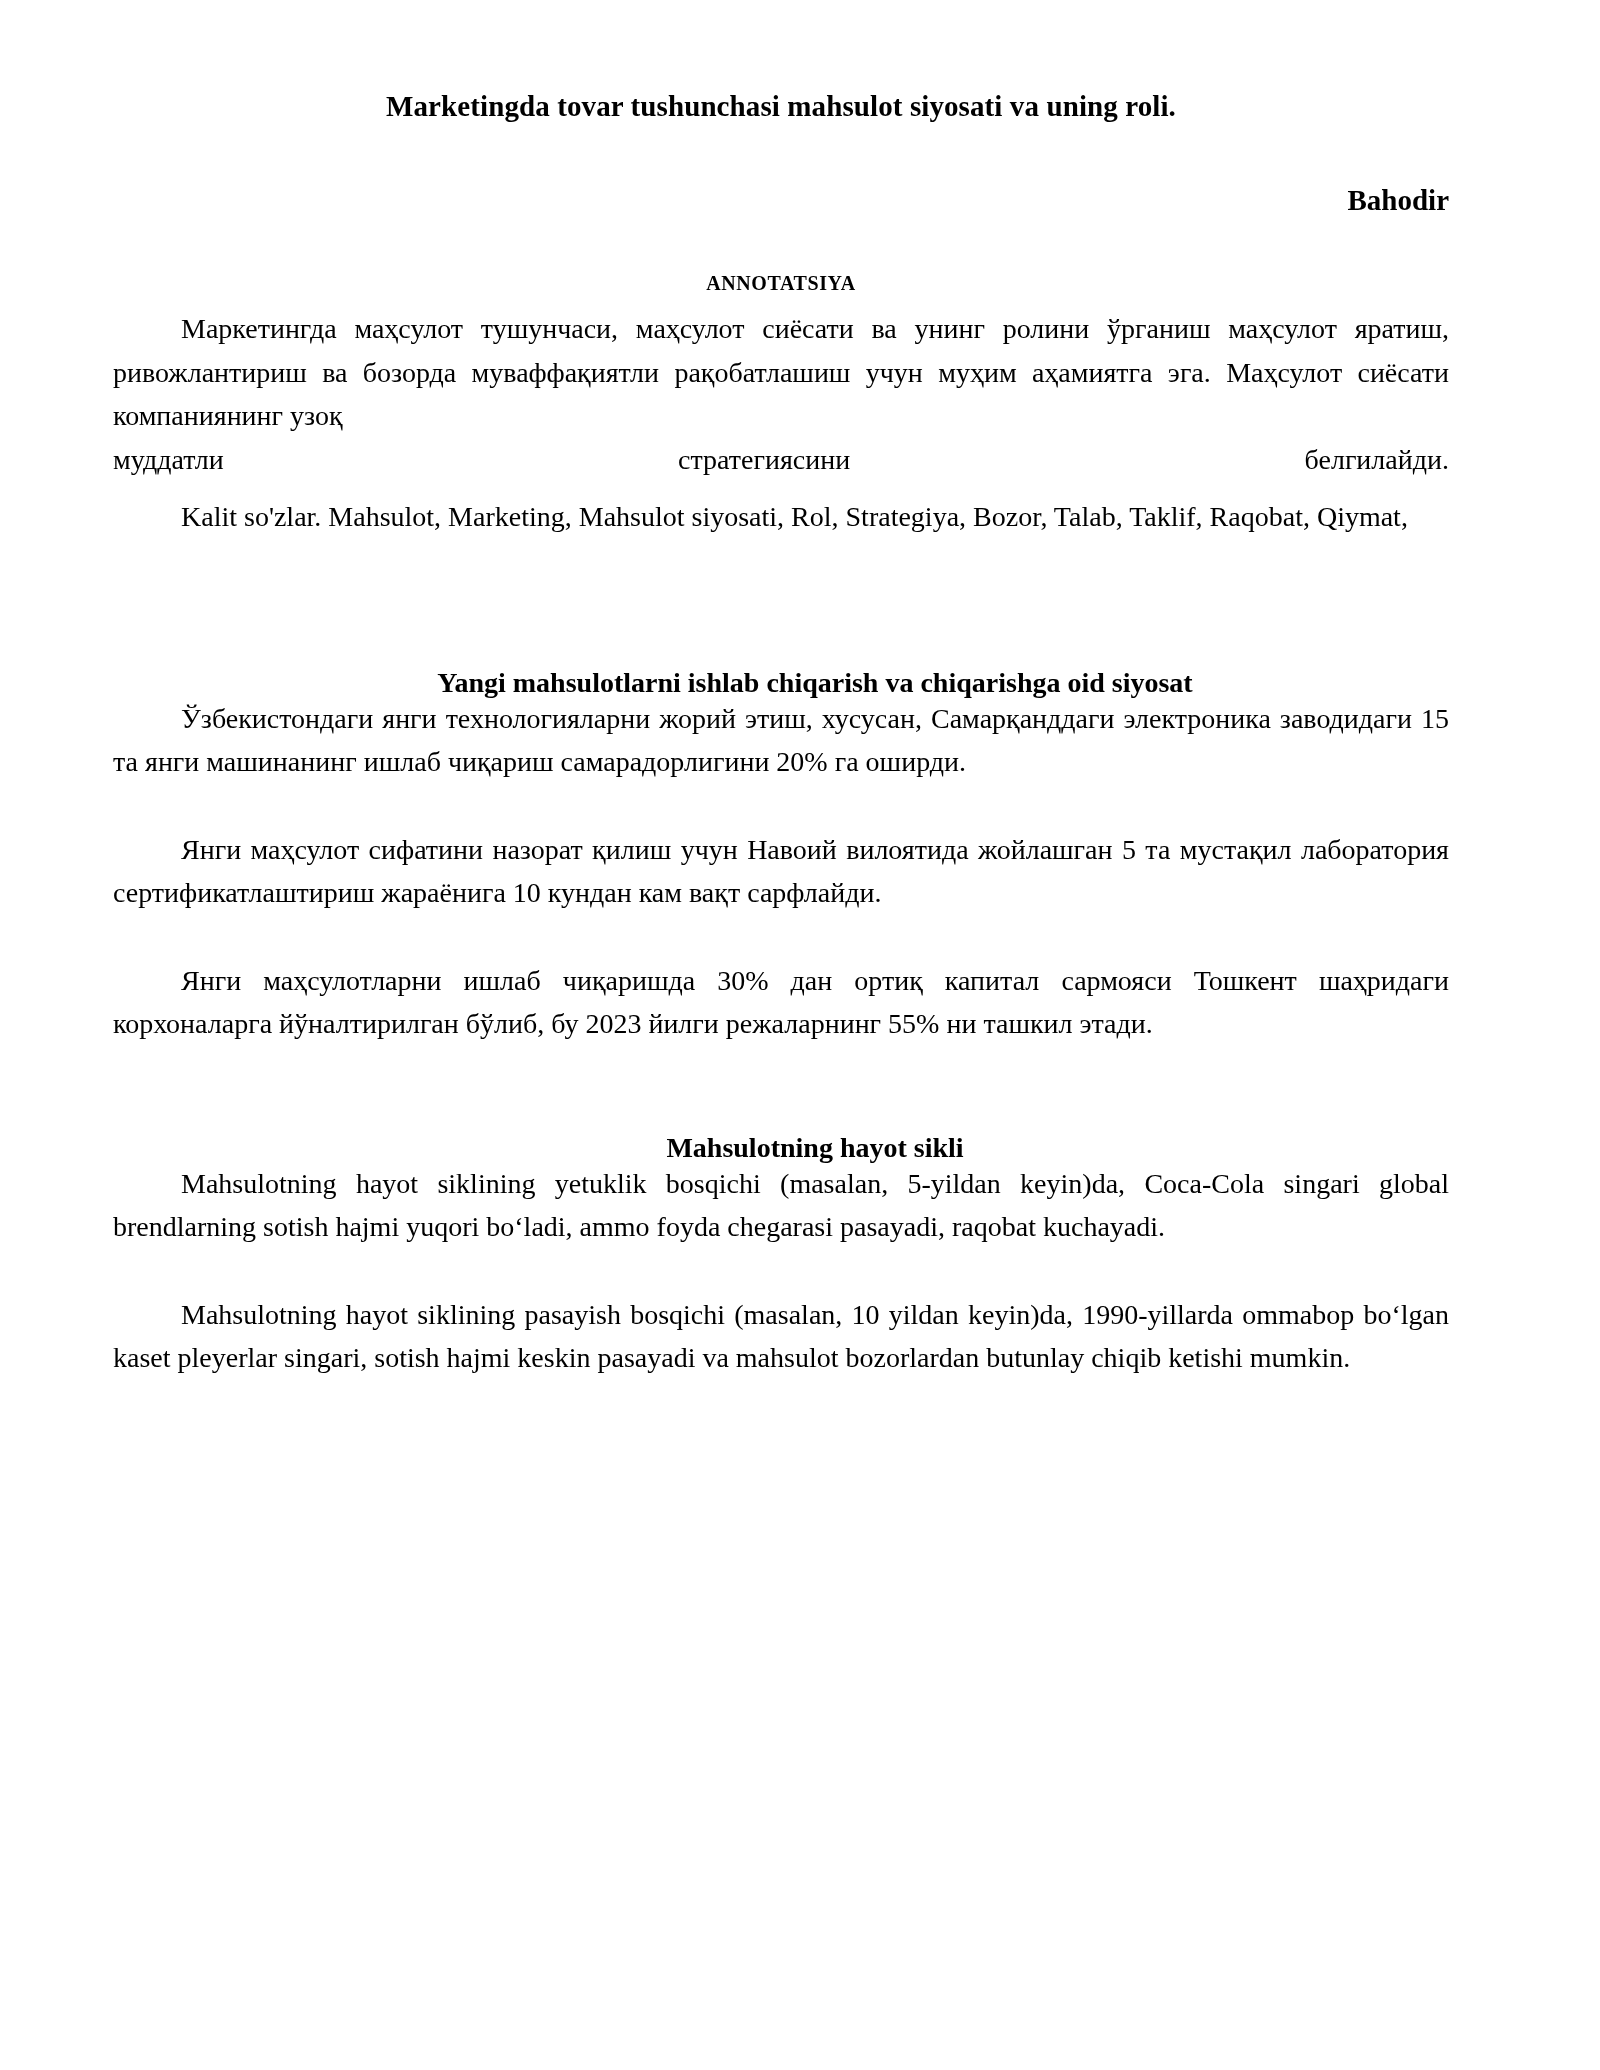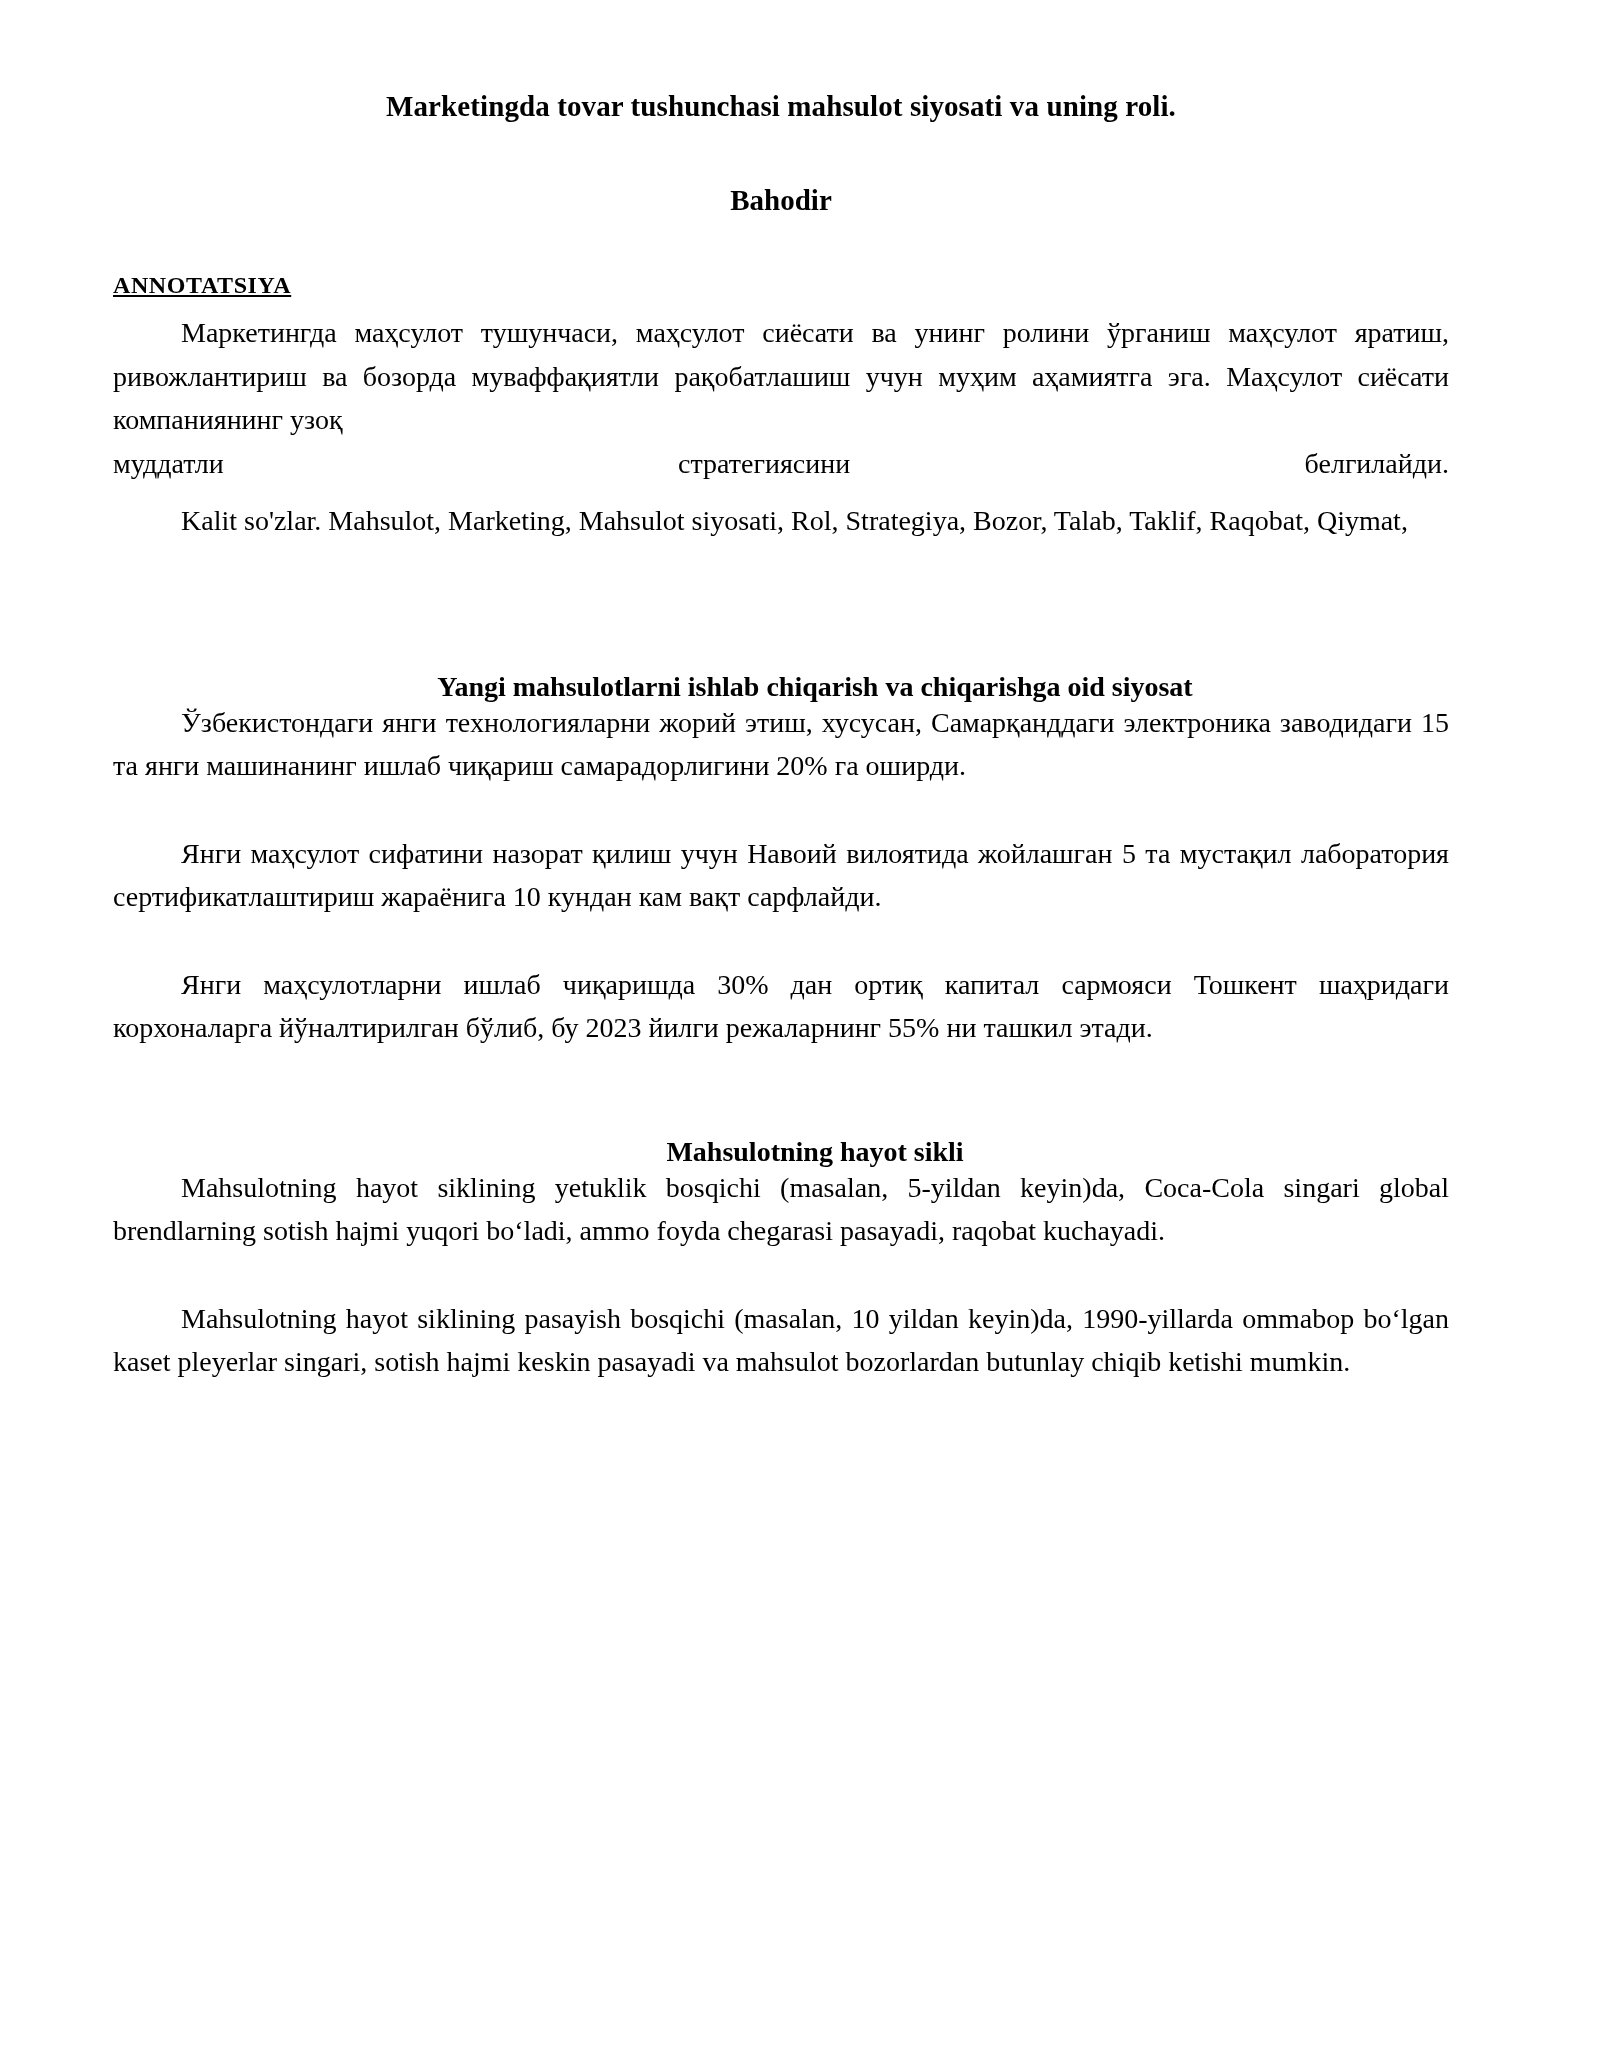--- a/index.html
+++ b/index.html
@@ -32,31 +32,31 @@
     font-size: 29px;
     font-weight: bold;
     text-align: center;
     line-height: 1.0;
     margin: 0 0 0 0;
     letter-spacing: 0.1px;
   }
   .author {
     font-size: 29px;
     font-weight: bold;
-    text-align: center;
+    text-align: right;
     line-height: 1.0;
     margin: 65px 0 0 0;
   }
   .section-center-title {
-    font-size: 24px;
+    font-size: 20px;
     font-weight: bold;
+    text-align: center;
     line-height: 1.0;
     margin: 58px 0 0 0;
     letter-spacing: 0.6px;
-    text-decoration: underline;
   }
   .section-head {
     font-size: 28px;
     font-weight: bold;
     text-align: center;
     line-height: 1.0;
     margin: 0;
     text-indent: 68px;
   }
 

